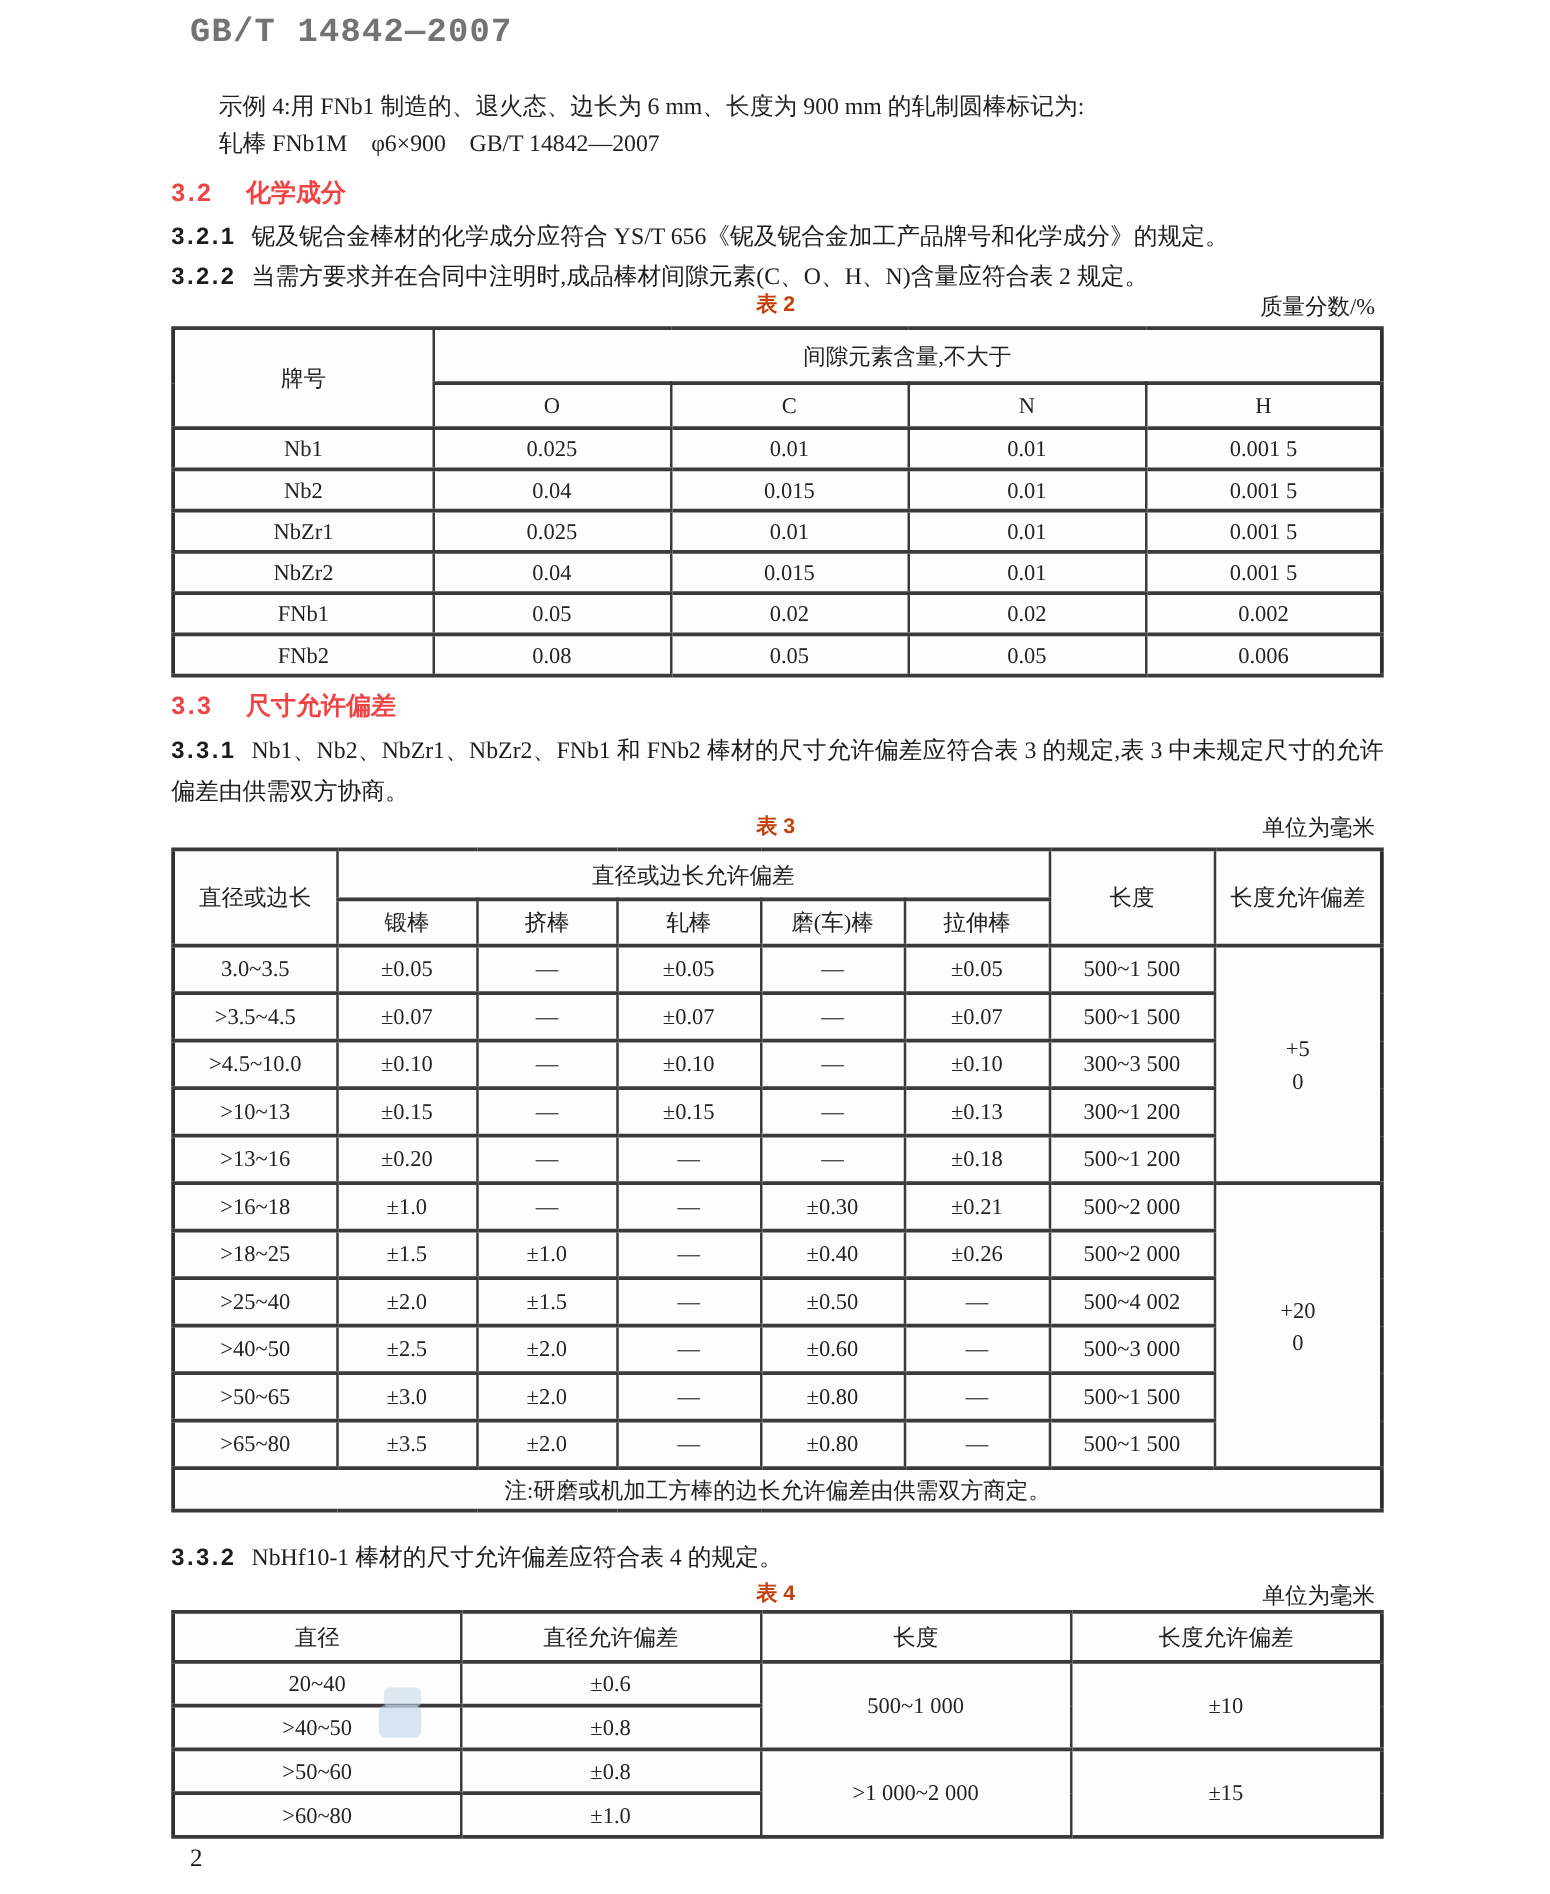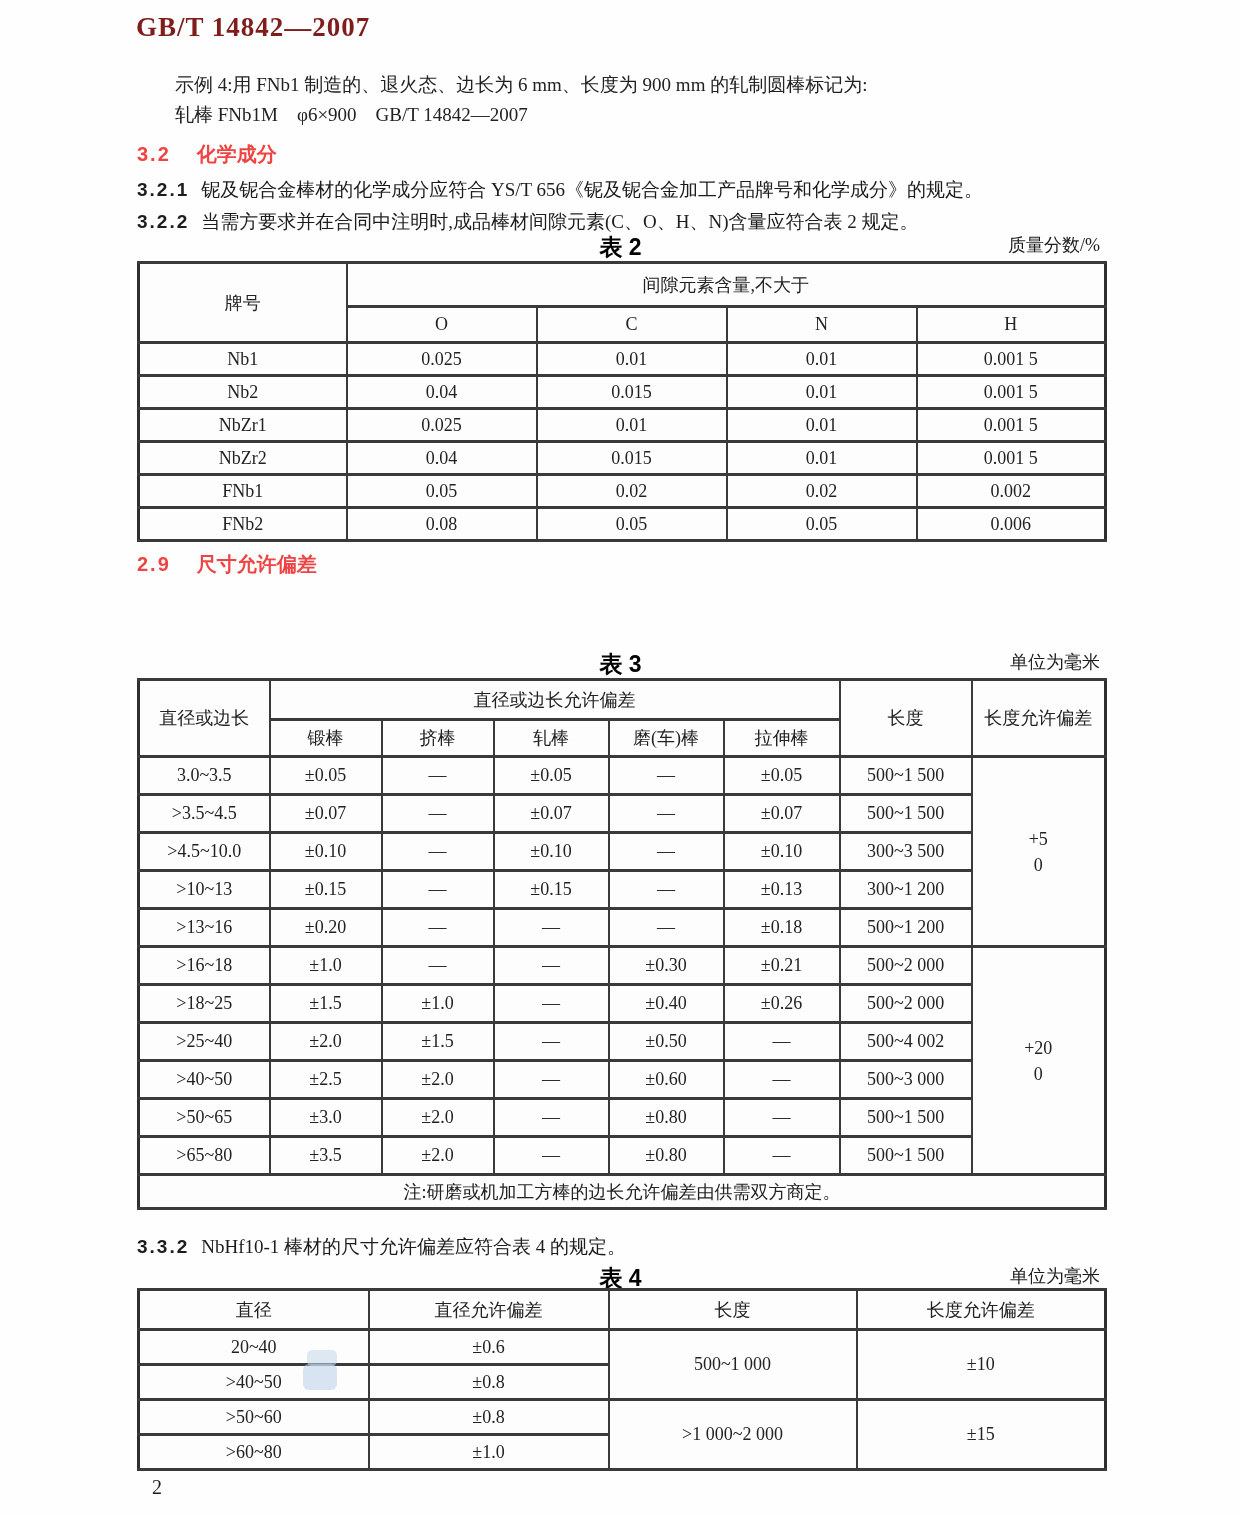--- a/index.html
+++ b/index.html
@@ -3,40 +3,40 @@
 <meta charset="utf-8">
 <style>
   html,body { margin:0; padding:0; background:#ffffff; }
   .page {
     position:relative; width:1240px; height:1515px; background:#fefefe;
     font-family:"Liberation Serif","DejaVu Serif",serif; color:#1c1c1c;
     overflow:hidden;
   }
   .abs { position:absolute; }
   .doc-header {
-    left:136px; top:12px;
-    font-family:Liberation Serif, serif;
-    font-weight:bold; font-size:27px; letter-spacing:1px; color:#7f1d1d;
+    left:152px; top:12px;
+    font-family:Liberation Mono, monospace;
+    font-weight:bold; font-size:27px; letter-spacing:1px; color:#737373;
   }
   .example { left:175px; font-size:19px; color:#222; }
   .heading {
     left:137px; font-family:"Liberation Sans","DejaVu Sans",sans-serif;
     font-weight:bold; font-size:20px; color:#ef4444;
   }
   .heading .num { margin-right:26px; letter-spacing:2px; }
   .clause { left:137px; width:970px; font-size:19px; line-height:33px; text-align:justify; }
   .clause .cnum {
     font-family:"Liberation Sans","DejaVu Sans",sans-serif;
     font-weight:bold; margin-right:12px; letter-spacing:2px;
   }
   .caption-row { left:137px; width:967px; height:28px; }
   .caption-row .cap {
     display:block; text-align:center;
     font-family:"Liberation Sans","DejaVu Sans",sans-serif;
-    font-weight:bold; font-size:23px; color:#000000;
+    font-weight:bold; font-size:17px; color:#c2410c;
   }
   .caption-row .unit { position:absolute; right:4px; top:1px; font-size:18px; font-weight:normal; }
   table.std {
     border-collapse:collapse; table-layout:fixed; width:967px;
     background:#fdfdfd; border:3px solid #2e2e2e;
   }
   table.std td {
     border:2px solid #3a3a3a; border-top-width:3px; border-bottom-width:3px;
     text-align:center; vertical-align:middle;
     font-size:18px; color:#222; padding:0; overflow:hidden;
@@ -134,23 +134,26 @@
       <td>FNb2</td>
       <td>0.08</td>
       <td>0.05</td>
       <td>0.05</td>
       <td>0.006</td>
     </tr>
   </tbody>
     </table>
 
   <div class="abs heading" style="top:551px;">
-    <span class="num">2.9</span><span>尺寸允许偏差</span>
-  </div>
-
+    <span class="num">3.3</span><span>尺寸允许偏差</span>
+  </div>
+
+  <div class="abs clause" style="top:584px;">
+    <span class="cnum">3.3.1</span><span>Nb1、Nb2、NbZr1、NbZr2、FNb1 和 FNb2 棒材的尺寸允许偏差应符合表 3 的规定,表 3 中未规定尺寸的允许偏差由供需双方协商。</span>
+  </div>
 
   <div class="abs caption-row" style="top:649px;">
     <span class="cap">表 3</span>
     <span class="unit">单位为毫米</span>
   </div>
 
   <table class="std abs" style="left:137px; top:678px;">
     <colgroup>
         <col style="width:131px">
         <col style="width:112px">

